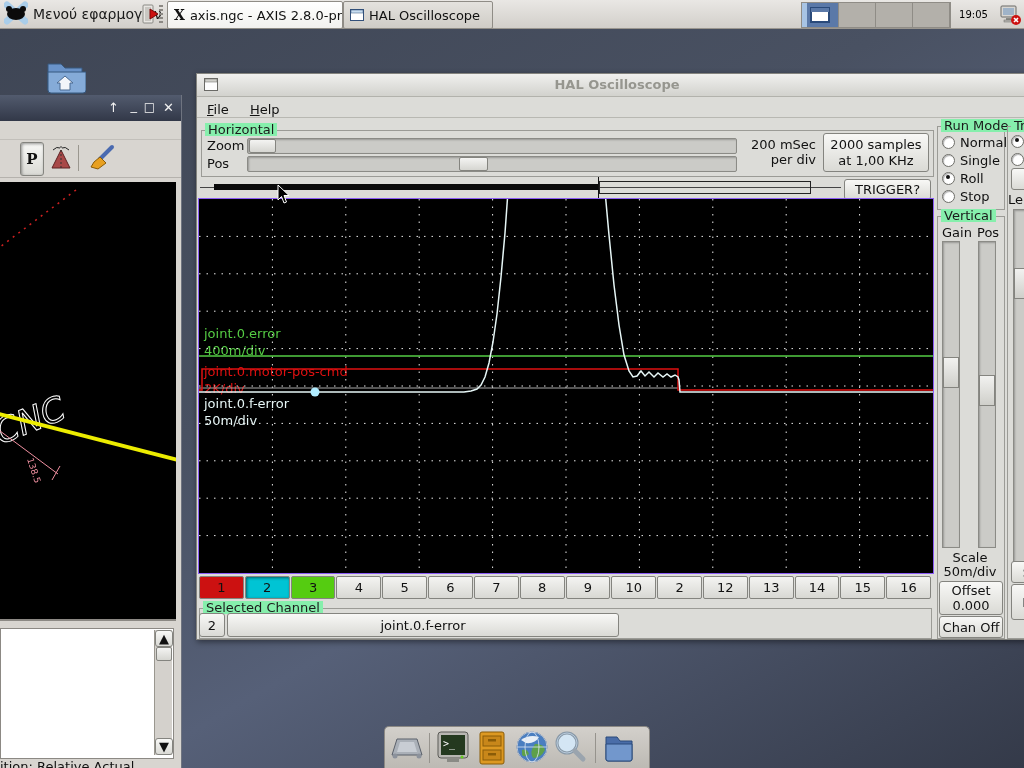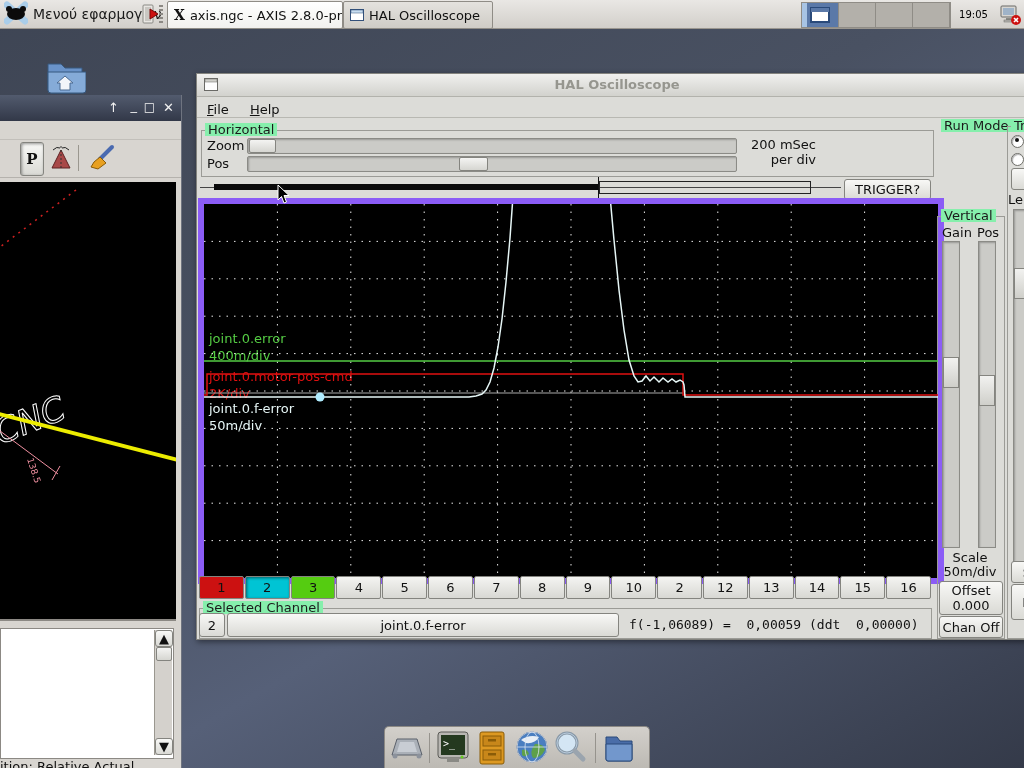--- a/index.html
+++ b/index.html
@@ -35,21 +35,21 @@
   .vs-track{background:#cbcbc7;border:1px solid #8b8b86;box-shadow:inset 1px 1px 2px rgba(0,0,0,.25);}
   .vs-thumb{position:absolute;left:0;width:100%;background:linear-gradient(#f2f2f0,#cfcfca);border:1px solid #84847f;}
   .radio-row{display:flex;align-items:center;gap:5px;height:18px;font-size:13px;color:#111;}
   .radio{width:11px;height:11px;border-radius:50%;background:#fff;border:1px solid #6e6e69;
     box-shadow:inset 1px 1px 1px rgba(0,0,0,.3);position:relative;flex:0 0 auto;}
   .radio.sel::after{content:"";position:absolute;left:2.5px;top:2.5px;width:4px;height:4px;border-radius:50%;background:#111;}
   .menu-item{display:inline-block;font-size:13px;color:#111;margin-right:16px;}
   .menu-item::first-letter{text-decoration:underline;}
   .small-label{font-size:13px;color:#111;}
   
-  #scope{background:#000;border:6px solid #8b5cf6;}
+  #scope{background:#000;border:1px solid #8b5cf6;}
   .trace-label{position:absolute;left:5px;font-size:13px;line-height:17px;z-index:1;}
   #scope svg{position:absolute;left:0;top:0;z-index:2;pointer-events:none;}
   .ch-btn{height:21px;border:1px solid #84847f;border-radius:2px;font-size:13px;color:#111;
     background:linear-gradient(#f4f4f2,#d8d8d3);display:flex;align-items:center;justify-content:center;flex:1 1 0;margin-right:1px;}
   .ch-btn.pressed{box-shadow:inset 1px 1px 3px rgba(0,0,0,.5);}
   .mono{font-family:"DejaVu Sans Mono","Liberation Mono",monospace;}
   
   #dock{left:384px;top:726px;width:264px;height:42px;background:linear-gradient(#d3d0cb,#bcb9b3);
     border:1px solid #8c8984;border-bottom:none;border-radius:5px 5px 0 0;}
   .dock-sep{position:absolute;top:6px;width:1px;height:30px;background:#96938d;}
@@ -196,20 +196,24 @@
     <div class="abs hs-track" style="left:50px;top:64px;width:488px;height:14px;">
       <div class="hs-thumb abs" style="left:1px;top:0px;width:25px;height:12px;"></div>
     </div>
     <div class="abs small-label" style="left:10px;top:82px;">Pos</div>
     <div class="abs hs-track" style="left:50px;top:82px;width:488px;height:14px;">
       <div class="hs-thumb abs" style="left:211px;top:0px;width:27px;height:12px;"></div>
     </div>
     <div class="abs" style="left:539px;top:63px;width:80px;text-align:right;font-size:13px;line-height:15px;color:#111;">
       <div>200 mSec</div>
       <div>per div</div>
+    </div>
+    <div class="abs btn" style="left:626px;top:59px;width:104px;height:37px;flex-direction:column;line-height:16px;">
+      <div>2000 samples</div>
+      <div>at 1,00 KHz</div>
     </div>
 
     <div class="abs" style="left:3px;top:105px;width:641px;height:18px;">
       <div class="abs" style="left:0;top:8px;width:641px;height:1px;background:#444;"></div>
       <div class="abs" style="left:14px;top:5px;width:385px;height:6px;background:#0a0a0a;"></div>
       <div class="abs" style="left:399px;top:2px;width:210px;height:11px;border:1px solid #222;background:transparent;"></div>
       <div class="abs" style="left:398px;top:-2px;width:1px;height:22px;background:#111;"></div>
     </div>
     <div class="abs btn" style="left:647px;top:105px;width:85px;height:19px;">TRIGGER?</div>
 
@@ -273,22 +277,41 @@
         <div class="ch-btn">13</div>
         <div class="ch-btn">14</div>
         <div class="ch-btn">15</div>
         <div class="ch-btn">16</div>
       </div>
 
     <div class="abs groupbox" style="left:2px;top:534px;width:731px;height:29px;"></div>
     <div class="legend" style="left:6px;top:527px;">Selected Channel</div>
     <div class="abs btn" style="left:2px;top:539px;width:24px;height:22px;">2</div>
     <div class="abs btn" style="left:30px;top:539px;width:390px;height:22px;">joint.0.f-error</div>
-    <div class="abs mono" style="left:432px;top:543px;width:300px;font-size:13px;color:#111;white-space:pre;">f(-1,06089) =  0,00059 (ddt  0,00000)</div>
-
+
+    <div class="abs groupbox" style="left:740px;top:52px;width:66px;height:82px;">
+      <div style="position:absolute;left:4px;top:6px;">
+          <div class="radio-row">
+            <span class="radio"></span>
+            <span>Normal</span>
+          </div>
+          <div class="radio-row">
+            <span class="radio"></span>
+            <span>Single</span>
+          </div>
+          <div class="radio-row">
+            <span class="radio sel"></span>
+            <span>Roll</span>
+          </div>
+          <div class="radio-row">
+            <span class="radio"></span>
+            <span>Stop</span>
+          </div>
+        </div>
+    </div>
     <div class="legend" style="left:744px;top:45px;">Run Mode</div>
 
     <div class="abs groupbox" style="left:740px;top:142px;width:66px;height:421px;"></div>
     <div class="legend" style="left:744px;top:135px;">Vertical</div>
     <div class="abs small-label" style="left:745px;top:151px;">Gain</div>
     <div class="abs small-label" style="left:780px;top:151px;">Pos</div>
     <div class="abs vs-track" style="left:745px;top:167px;width:16px;height:305px;">
       <div class="vs-thumb" style="top:115px;height:31px;box-sizing:border-box;"></div>
     </div>
     <div class="abs vs-track" style="left:781px;top:167px;width:16px;height:305px;">

